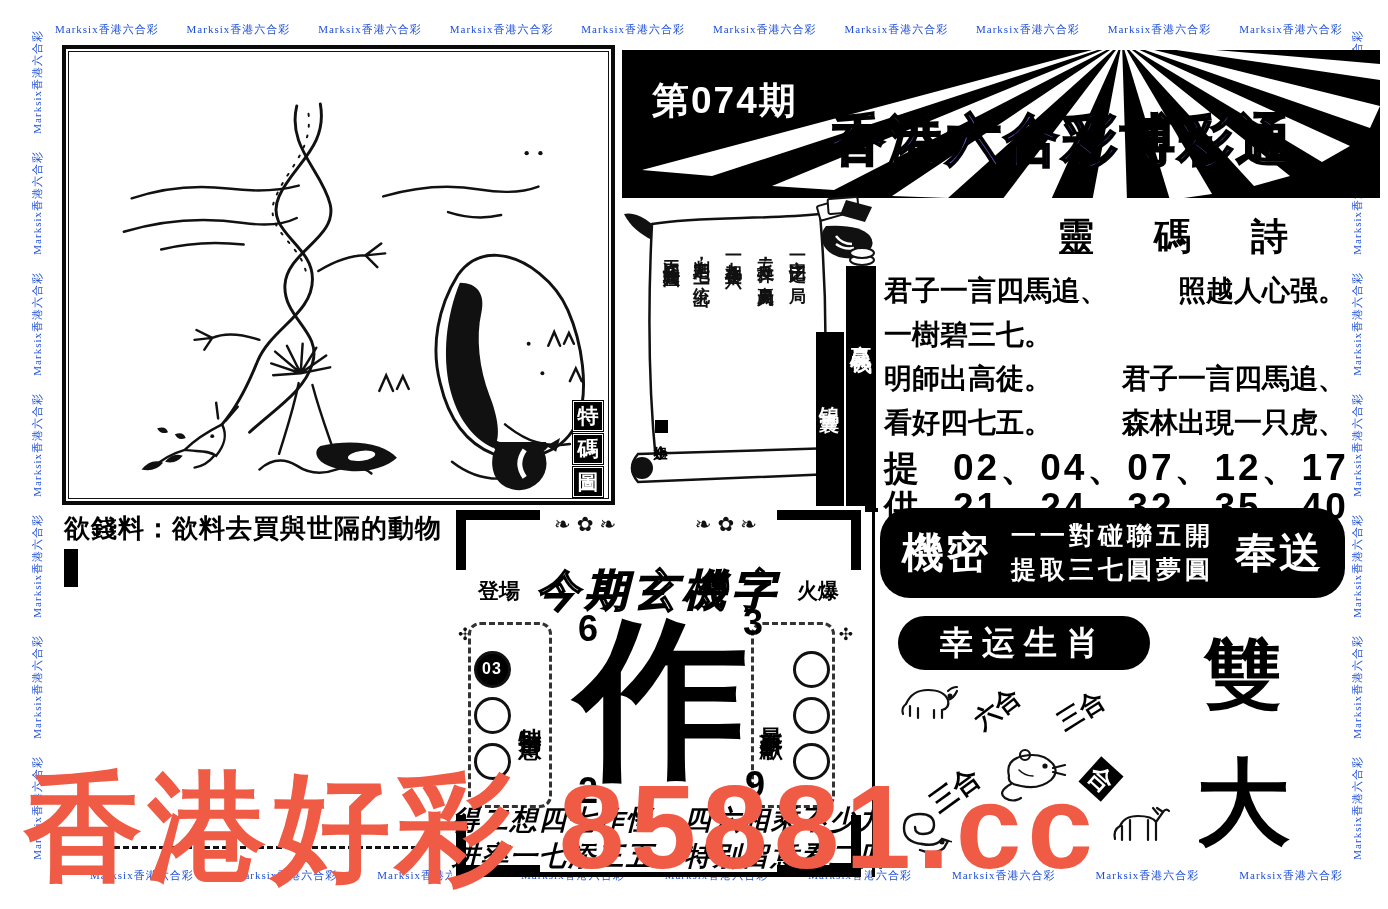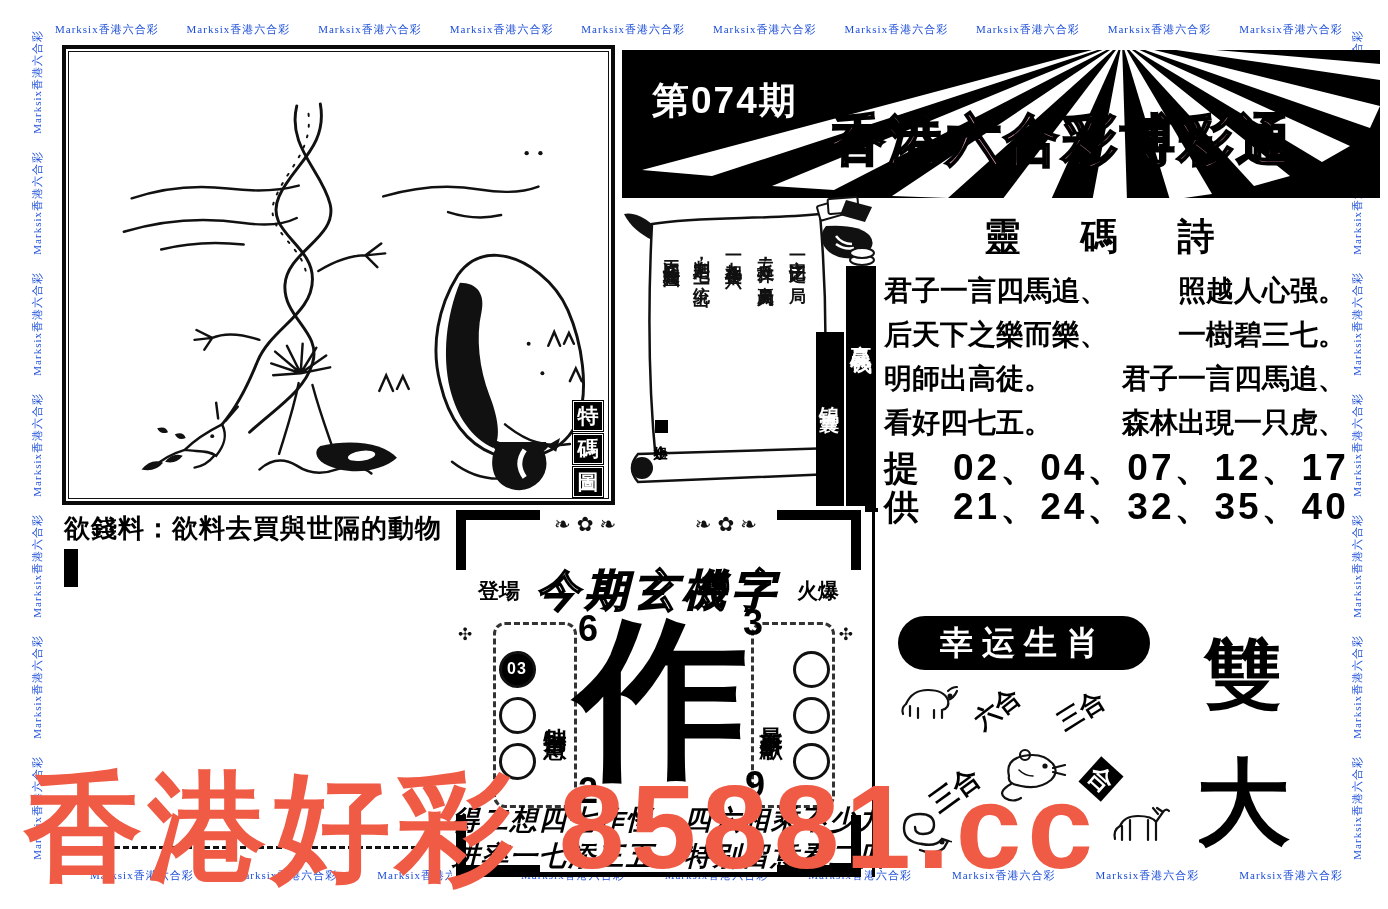--- a/index.html
+++ b/index.html
@@ -6,30 +6,30 @@
   html,body{background:#fff}
   body{font-family:"Liberation Sans",sans-serif;color:#000}
   #page{position:relative;width:1388px;height:909px;background:#fff;overflow:hidden}
   .abs{position:absolute}
   .bordertxt{font-family:Liberation Serif, serif;font-size:11px;color:#1d4ed8;white-space:nowrap;letter-spacing:1px}
   .vside{writing-mode:vertical-rl;text-orientation:sideways;transform:rotate(180deg)}
   .vtext{writing-mode:vertical-rl;text-orientation:upright}
   
   #banner{left:622px;top:50px;width:758px;height:148px;background:#000;overflow:hidden}
   #issue{left:30px;top:26px;font-size:37px;font-weight:900;color:#fff;letter-spacing:2px}
-  #banner-title{left:208px;top:54px;font-size:55px;font-weight:900;color:#f9a8d4;-webkit-text-stroke:2px #000;letter-spacing:3px;white-space:nowrap}
+  #banner-title{left:208px;top:54px;font-size:55px;font-weight:900;color:#8b5cf6;-webkit-text-stroke:2px #000;letter-spacing:3px;white-space:nowrap}
   
   #pic{left:62px;top:45px;width:553px;height:460px;border:4px solid #0a0a0a;background:#fff;box-shadow:inset 0 0 0 2px #fff, inset 0 0 0 3px #111}
   .tag-sq{width:30px;height:30px;background:#000;color:#fff;font-size:21px;font-weight:900;display:flex;align-items:center;justify-content:center;margin-top:3px;border:1px solid #fff;outline:1px solid #000}
   
   .scol{position:absolute;top:46px;height:215px;writing-mode:vertical-rl;text-orientation:upright;font-family:"Liberation Serif",serif;font-size:17px;font-weight:700;letter-spacing:2px;color:#111}
   .bar{position:absolute;background:#000;display:flex;justify-content:center}
   .bar span{writing-mode:vertical-rl;text-orientation:upright;color:#fff;font-weight:900;letter-spacing:8px}
   
-  #poem-title{top:0;left:0;width:100%;text-align:center;font-family:"Liberation Serif",serif;font-size:37px;font-weight:900;letter-spacing:60px;margin-right:-60px;text-indent:30px}
+  #poem-title{top:0;left:0;width:100%;text-align:right;font-family:"Liberation Serif",serif;font-size:37px;font-weight:900;letter-spacing:60px;margin-right:-60px;text-indent:30px}
   .pline{position:absolute;left:4px;right:2px;display:flex;justify-content:space-between;font-family:"Liberation Serif",serif;font-size:28px;font-weight:900;white-space:nowrap}
   .pnum{font-size:37px;font-weight:900;letter-spacing:3px;white-space:nowrap}
   
   #secret{left:880px;top:508px;width:465px;height:90px;background:#000;border-radius:30px;display:flex;align-items:center;justify-content:space-between;padding:0 22px;color:#fff}
   #secret .big{font-family:"Liberation Serif",serif;font-size:42px;font-weight:900;letter-spacing:2px}
   #secret .mid{text-align:center;font-family:"Liberation Serif",serif;font-size:25px;font-weight:700;line-height:1.35;letter-spacing:4px;white-space:nowrap}
   
   #mystery{left:452px;top:506px;width:413px;height:371px;background:#fff}
   .corner{position:absolute;width:84px;height:60px;border:0 solid #000}
   .orn{position:absolute;font-size:20px;color:#111;letter-spacing:6px}
@@ -197,21 +197,20 @@
     <div class="abs" style="left:0;bottom:-4px;width:256px;height:4px;background:#000"></div>
   </div>
 
   <div class="abs" style="left:880px;top:212px;width:468px;height:296px">
     <div id="poem-title" class="abs">靈碼詩</div>
     <div class="pline" style="top:60px">
       <span>君子一言四馬追、</span>
       <span>照越人心强。</span>
     </div>
     <div class="pline" style="top:104px">
-      <span>后天下之樂而樂、</span>
       <span>一樹碧三七。</span>
     </div>
     <div class="pline" style="top:148px">
       <span>明師出高徒。</span>
       <span>君子一言四馬追、</span>
     </div>
     <div class="pline" style="top:192px">
       <span>看好四七五。</span>
       <span>森林出現一只虎、</span>
     </div>
@@ -220,39 +219,47 @@
         <span>提</span>
         <span>供</span>
       </div>
       <div style="display:flex;flex-direction:column;line-height:39px">
         <span class="pnum">02、04、07、12、17</span>
         <span class="pnum">21、24、32、35、40</span>
       </div>
     </div>
   </div>
 
+  <div id="secret" class="abs">
+    <span class="big">機密</span>
+    <span class="mid">
+      <span style="display:block">一一對碰聯五開</span>
+      <span style="display:block">提取三七圓夢圓</span>
+    </span>
+    <span class="big">奉送</span>
+  </div>
 
   <div id="mystery" class="abs">
     <div class="corner" style="top:4px;left:4px;border-top-width:10px;border-left-width:10px"></div>
     <div class="corner" style="top:4px;right:4px;border-top-width:10px;border-right-width:10px"></div>
     <div class="corner" style="bottom:2px;left:4px;border-bottom-width:10px;border-left-width:10px"></div>
     <div class="corner" style="bottom:2px;right:4px;border-bottom-width:10px;border-right-width:10px"></div>
     <div class="abs" style="bottom:0;left:4px;right:4px;height:5px;background:#000"></div>
     <span class="orn" style="top:6px;left:102px">❧✿❧</span>
     <span class="orn" style="top:6px;right:102px">❧✿❧</span>
     <span class="orn" style="top:118px;left:6px;font-size:17px">✣</span>
     <span class="orn" style="top:118px;right:6px;font-size:17px">✣</span>
 
     <div class="abs" style="top:56px;left:0;width:100%;display:flex;align-items:center;justify-content:center;gap:16px">
       <span style="font-size:21px;font-weight:900">登場</span>
       <span style="font-family:'Liberation Serif',serif;font-style:italic;font-size:43px;font-weight:900;color:#fff;-webkit-text-stroke:1.6px #000;letter-spacing:6px">今期玄機字</span>
       <span style="font-size:21px;font-weight:900">火爆</span>
     </div>
 
-    <div class="dashbox" style="left:41px">
+    <div class="dashbox" style="left:16px">
       <div class="ccol">
         <div class="circ filled">03</div>
         <div class="circ"></div>
         <div class="circ"></div>
       </div>
       <div class="vlabel">特別留意</div>
     </div>
 
     <div class="dashbox" style="right:30px">
       <div class="vlabel">最新奉獻</div>

